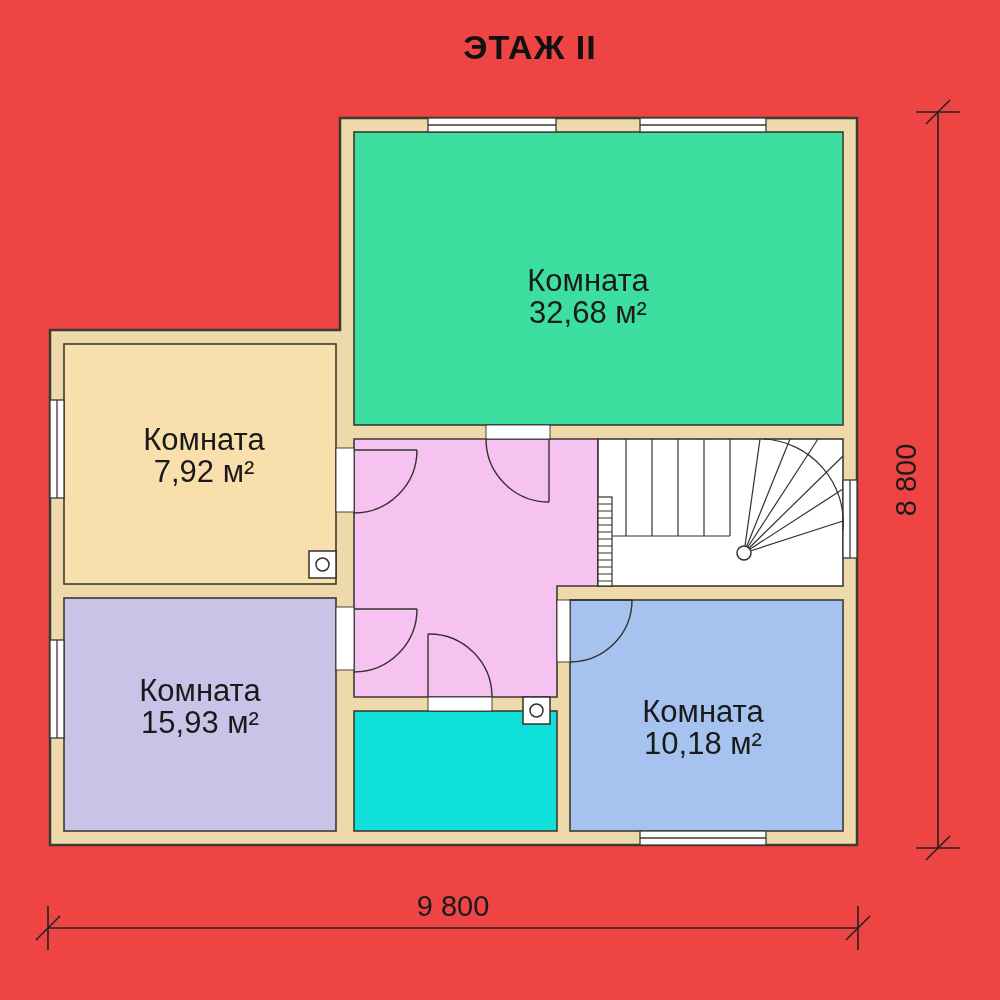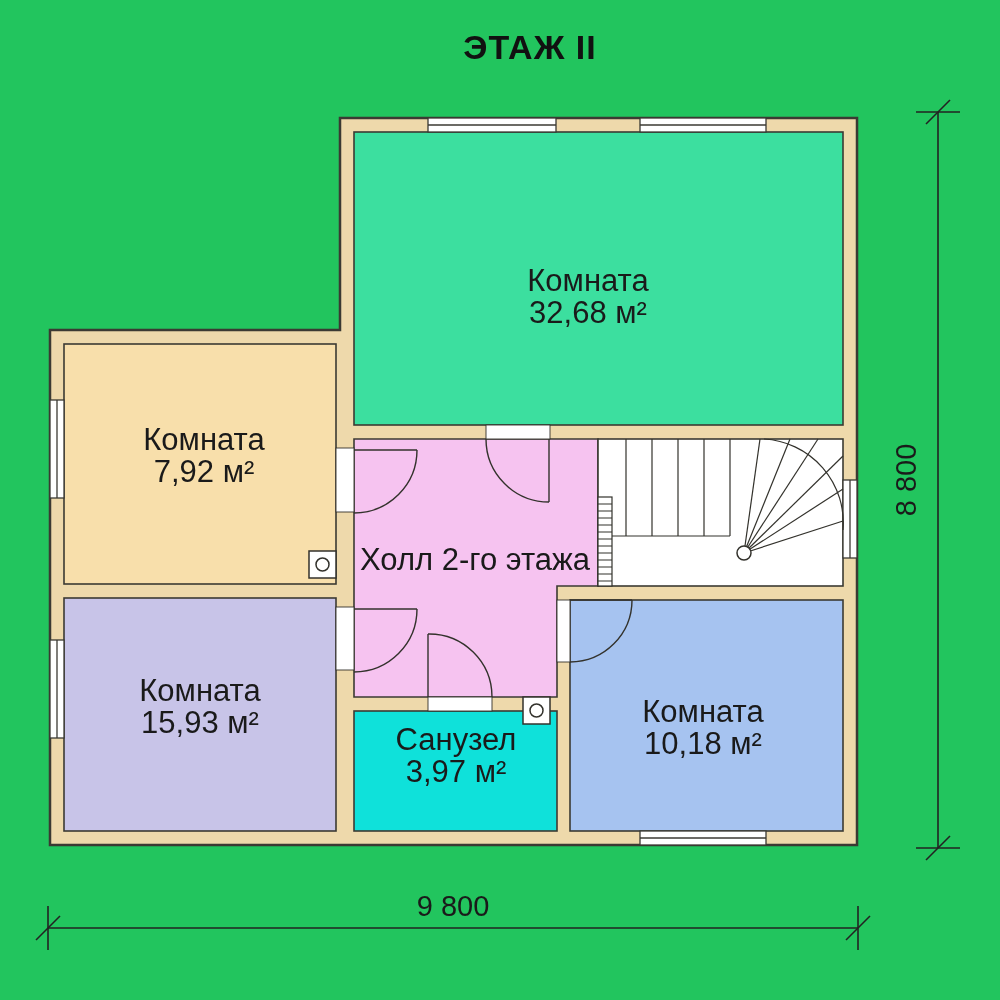--- a/index.html
+++ b/index.html
@@ -5,21 +5,21 @@
   * { margin: 0; padding: 0; box-sizing: border-box; }
   html, body { background: #ffffff; }
   body {
     width: 1000px; height: 1000px;
     font-family: "Liberation Sans", "DejaVu Sans", sans-serif;
     position: relative;
   }
   .canvas {
     position: relative;
     width: 1000px; height: 1000px;
-    background: #22c55e;
+    background: #ef4444;
     overflow: hidden;
   }
   .plan-title {
     position: absolute;
     left: 530px; top: 28px;
     transform: translateX(-50%);
     font-size: 34px;
     font-weight: bold;
     color: #111111;
     letter-spacing: 1px;
@@ -170,28 +170,23 @@
 
   <div class="room-label" style="left:588px; top:297px">
     <div>Комната</div>
     <div>32,68 м²</div>
   </div>
   <div class="room-label" style="left:204px; top:456px">
     <div>Комната</div>
     <div>7,92 м²</div>
   </div>
   <div class="room-label" style="left:475px; top:560px">
-    <div>Холл 2-го этажа</div>
   </div>
   <div class="room-label" style="left:200px; top:707px">
     <div>Комната</div>
     <div>15,93 м²</div>
-  </div>
-  <div class="room-label" style="left:456px; top:756px">
-    <div>Санузел</div>
-    <div>3,97 м²</div>
   </div>
   <div class="room-label" style="left:703px; top:728px">
     <div>Комната</div>
     <div>10,18 м²</div>
   </div>
 
 </div>
 
 </body></html>

